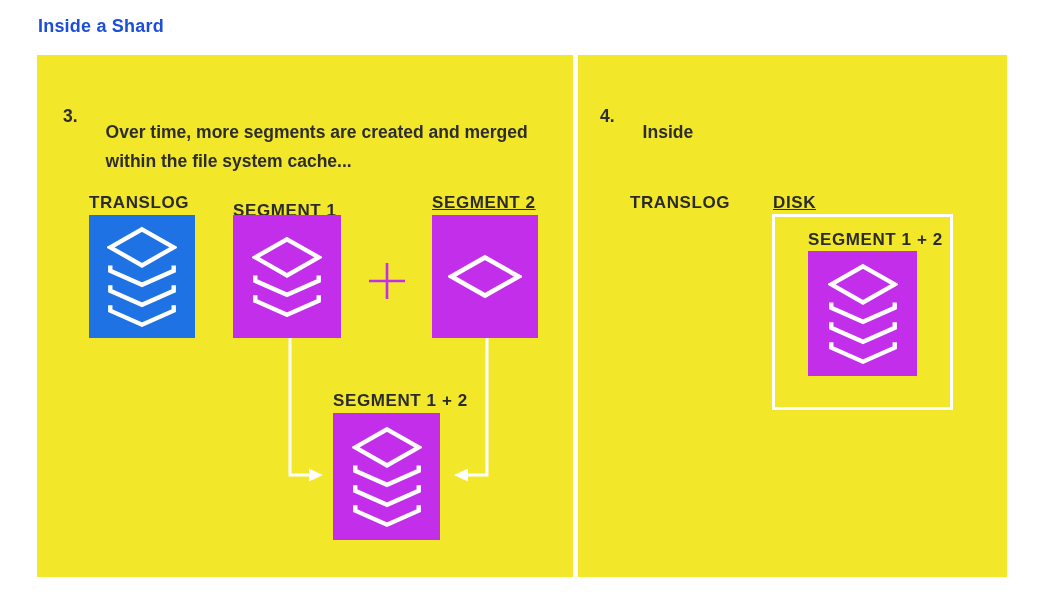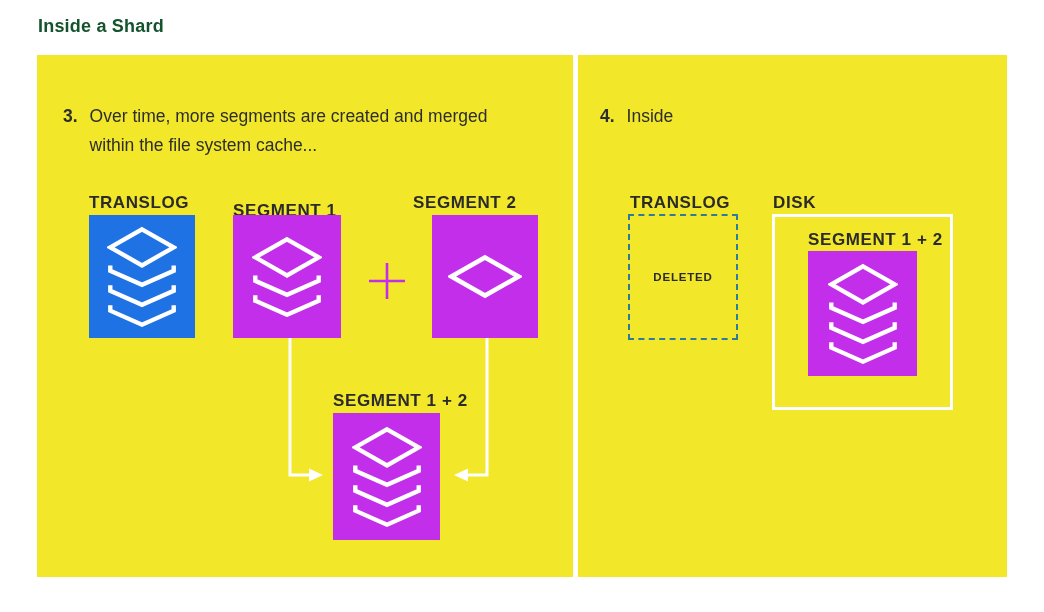--- a/index.html
+++ b/index.html
@@ -6,69 +6,69 @@
   body{
     width:1044px;height:612px;
     background:var(--background,#ffffff);
     font-family:"Liberation Sans","DejaVu Sans",sans-serif;
     position:relative;overflow:hidden;
     color:var(--text,#2b2b2b);
   }
   .abs{position:absolute;}
   h1.page-title{
     position:absolute;left:38px;top:16px;margin:0;
-    font-size:18px;font-weight:700;color:#14532d;letter-spacing:.2px;
+    font-size:18px;font-weight:700;color:#1d4ed8;letter-spacing:.2px;
   }
   .panel{
     position:absolute;top:55px;height:522px;
     background:var(--panel,#f2e729);
   }
   .panel-left{left:37px;width:536px;}
   .panel-right{left:578px;width:429px;}
 
   .step{position:absolute;top:47px;display:flex;gap:12px;}
   .panel-left .step{left:26px;}
   .panel-right .step{left:22px;}
   .step-num{font-size:17.5px;font-weight:700;line-height:29px;color:#2d2d2d;}
-  .step-text{margin:0;font-size:17.5px;font-weight:400;line-height:29px;color:#2d2d2d;max-width:440px;}
+  .step-text{margin:16px;font-size:17.5px;font-weight:700;line-height:29px;color:#2d2d2d;max-width:440px;}
 
   .lbl{
     position:absolute;font-size:17px;font-weight:700;letter-spacing:.6px;
     color:#2b2b2b;white-space:nowrap;
   }
   .box{
     position:absolute;display:flex;align-items:center;justify-content:center;
   }
   .box.blue{background:var(--translog-blue,#1f72e4);}
   .box.magenta{background:var(--segment-magenta,#c32eea);}
   .layers-icon{display:block;line-height:0;}
   .layers-icon svg{width:70px;height:auto;display:block;}
   .layers-icon.single svg{width:74px;}
 
   
   .lbl-translog3{left:52px;top:138px;}
   .box-translog3{left:52px;top:160px;width:106px;height:123px;}
   .lbl-seg1{left:196px;top:146px;}
   .box-seg1{left:196px;top:160px;width:108px;height:123px;}
   .plus-icon{left:329px;top:205px;width:42px;height:42px;}
-  .lbl-seg2{left:376px;top:138px;}
+  .lbl-seg2{left:395px;top:138px;text-decoration:underline;}
   .box-seg2{left:395px;top:160px;width:106px;height:123px;}
   .lbl-merged{left:296px;top:336px;}
   .box-merged{left:296px;top:358px;width:107px;height:127px;}
   .arrows{left:0;top:0;width:536px;height:522px;pointer-events:none;}
 
   
   .lbl-translog4{left:52px;top:138px;}
   .deleted-box{
     left:50px;top:159px;width:110px;height:126px;box-sizing:border-box;
     border:2px dashed var(--deleted-dash,#2e7c99);
     display:flex;align-items:center;justify-content:center;
   }
   .deleted-text{font-size:11.5px;font-weight:700;letter-spacing:.8px;color:#2b2b2b;}
-  .lbl-disk{left:195px;top:138px;}
+  .lbl-disk{left:195px;top:138px;text-decoration:underline;}
   .disk-box{
     left:194px;top:159px;width:181px;height:196px;box-sizing:border-box;
     border:3px solid var(--icon-white,#ffffff);
   }
   .lbl-merged2{left:33px;top:13px;}
   .box-merged2{left:33px;top:34px;width:109px;height:125px;}
 </style>
 </head>
 <body>
 
@@ -140,23 +140,20 @@
   </svg>
 </section>
 
 <section class="panel panel-right">
   <div class="step">
     <span class="step-num">4.</span>
     <p class="step-text">Inside</p>
   </div>
 
   <div class="lbl lbl-translog4">TRANSLOG</div>
-  <div class="abs deleted-box">
-    <span class="deleted-text">DELETED</span>
-  </div>
 
   <div class="lbl lbl-disk">DISK</div>
   <div class="abs disk-box">
     <div class="lbl lbl-merged2">SEGMENT 1 + 2</div>
     <div class="box magenta box-merged2">
       <span class="layers-icon">
           <svg viewBox="0 0 64 92.2" fill="none" stroke="var(--icon-white,#ffffff)" stroke-width="4" stroke-miterlimit="10">
             <polygon points="32,3 61,19.5 32,36 3,19.5"></polygon>
             <path d="M3 36 L3 41 L32 53.8 L61 41 L61 36"></path>
             <path d="M3 54.2 L3 59.2 L32 72 L61 59.2 L61 54.2"></path>

